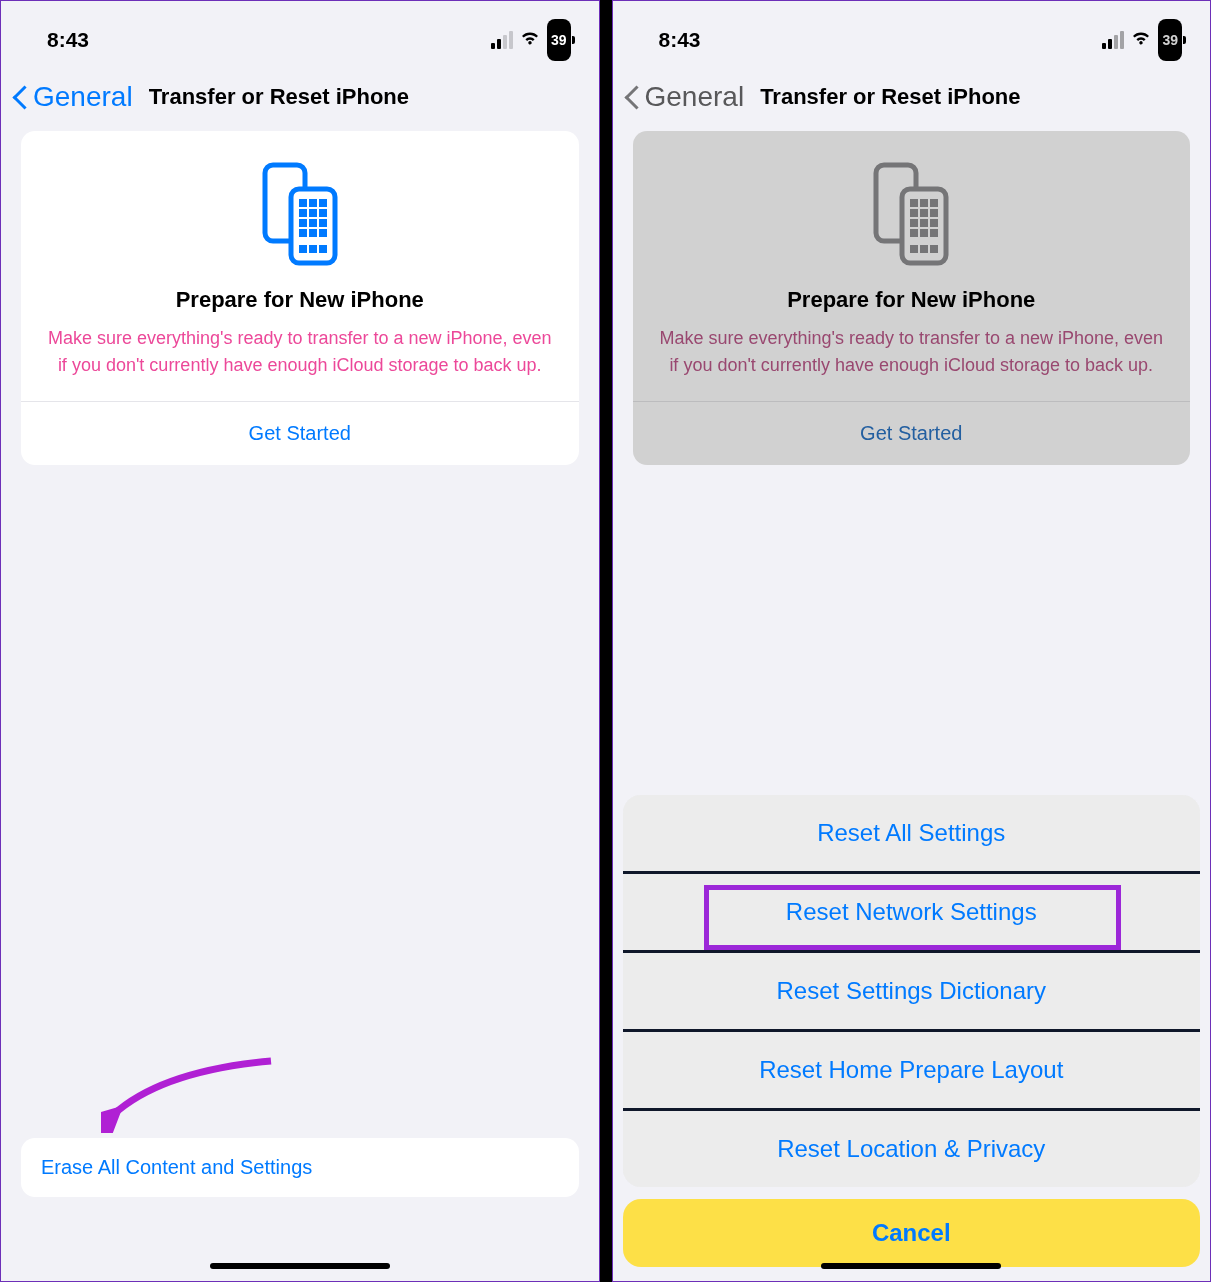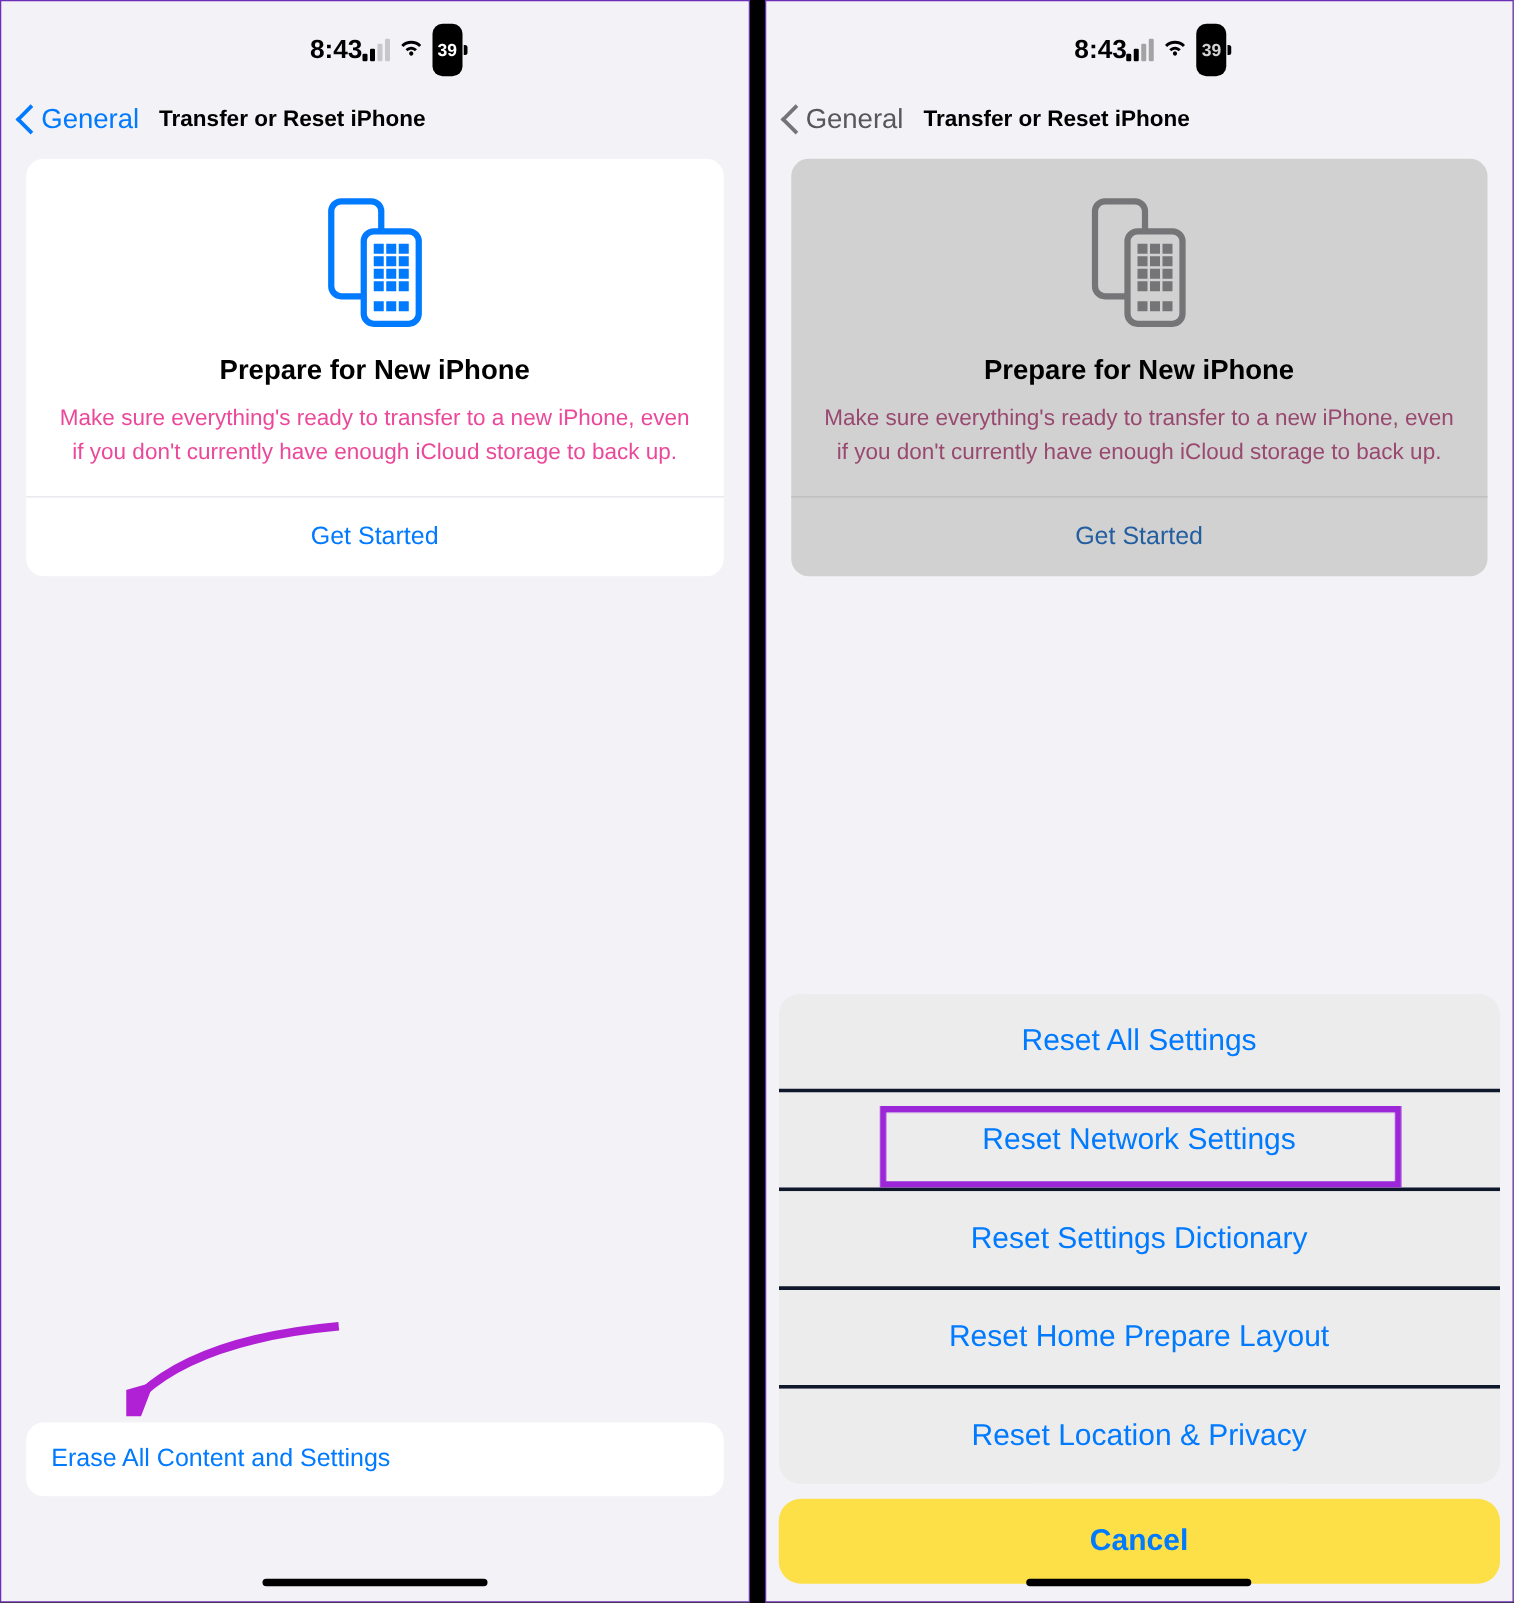--- a/index.html
+++ b/index.html
@@ -16,21 +16,21 @@
     position: relative;
     border: 1px solid #6d2fb8;
     overflow: hidden;
   }
   .phone.dimmed .base-content { filter: brightness(0.82) saturate(0.6); }
   .divider { width: 12px; background: #000; }
 
   
   .status-bar {
     display: flex;
-    justify-content: center;
+    justify-content: space-between;
     align-items: center;
     padding: 18px 28px 6px 46px;
     font-weight: 600;
     font-size: 21px;
   }
   .status-icons { display: flex; align-items: center; gap: 6px; }
   .signal-bars { display: flex; align-items: flex-end; gap: 2px; }
   .bar { width: 4px; background: #000; border-radius: 1px; }
   .bar.b1 { height: 6px; }
   .bar.b2 { height: 10px; }
@@ -80,26 +80,26 @@
     border-bottom: 3px solid #007aff;
     transform: rotate(45deg);
     left: 5px;
     top: 6px;
   }
   .phone.dimmed .back-chevron::before {
     border-color: #8e8e93;
   }
   .back-label {
     color: #007aff;
-    font-size: 22px;
+    font-size: 28px;
   }
   .phone.dimmed .back-label { color: #6b6b70; }
   .nav-title {
     font-weight: 600;
-    font-size: 18px;
+    font-size: 22px;
     margin-left: 12px;
   }
 
   
   .card {
     background: #fff;
     border-radius: 14px;
     margin: 0 20px;
     padding: 28px 24px 0 24px;
     text-align: center;

